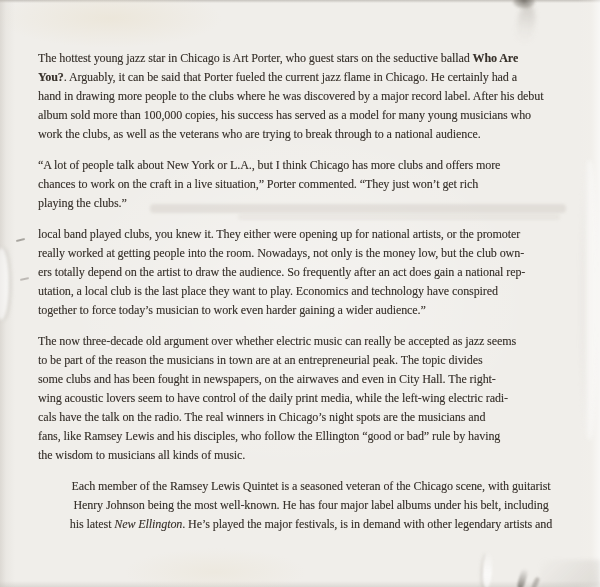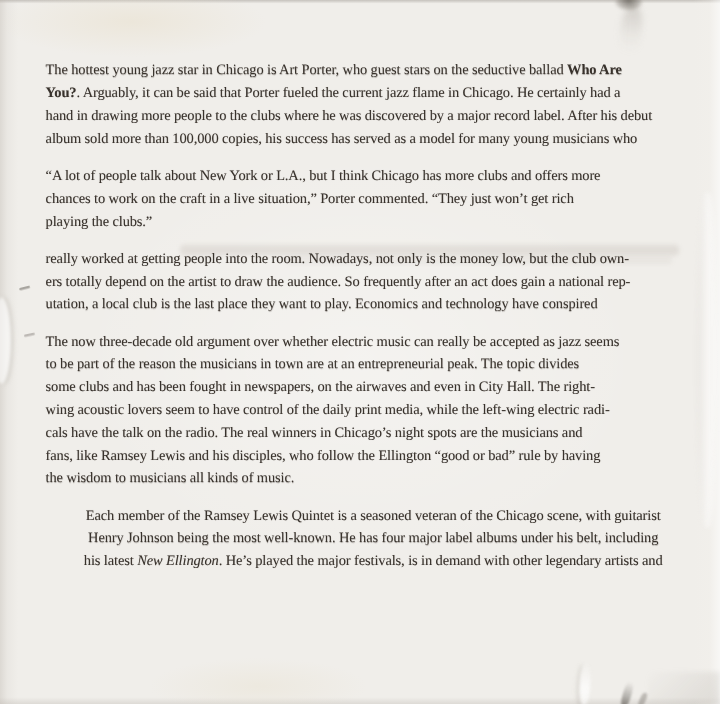--- a/index.html
+++ b/index.html
@@ -144,30 +144,33 @@
   <div class="artifact wrinkle-bottom-light"></div>
   <div class="artifact crease-bottom-dark"></div>
   <div class="artifact crease-bottom-dark2"></div>
 
   <div class="text-block">
       <p class="paragraph">
         <span class="line"><span class="seg-normal">The hottest young jazz star in Chicago is Art Porter, who guest stars on the seductive ballad </span><span class="seg-bold">Who Are</span></span>
         <span class="line"><span class="seg-bold">You?</span><span class="seg-normal">. Arguably, it can be said that Porter fueled the current jazz flame in Chicago. He certainly had a</span></span>
         <span class="line"><span class="seg-normal">hand in drawing more people to the clubs where he was discovered by a major record label. After his debut</span></span>
         <span class="line"><span class="seg-normal">album sold more than 100,000 copies, his success has served as a model for many young musicians who</span></span>
+        <span class="line"><span class="seg-normal">work the clubs, as well as the veterans who are trying to break through to a national audience.</span></span>
       </p>
       <p class="paragraph">
         <span class="line"><span class="seg-normal">“A lot of people talk about New York or L.A., but I think Chicago has more clubs and offers more</span></span>
         <span class="line"><span class="seg-normal">chances to work on the craft in a live situation,” Porter commented. “They just won’t get rich</span></span>
         <span class="line"><span class="seg-normal">playing the clubs.”</span></span>
       </p>
       <p class="paragraph">
+        <span class="line"><span class="seg-normal">local band played clubs, you knew it. They either were opening up for national artists, or the promoter</span></span>
         <span class="line"><span class="seg-normal">really worked at getting people into the room. Nowadays, not only is the money low, but the club own-</span></span>
         <span class="line"><span class="seg-normal">ers totally depend on the artist to draw the audience. So frequently after an act does gain a national rep-</span></span>
         <span class="line"><span class="seg-normal">utation, a local club is the last place they want to play. Economics and technology have conspired</span></span>
+        <span class="line"><span class="seg-normal">together to force today’s musician to work even harder gaining a wider audience.”</span></span>
       </p>
       <p class="paragraph">
         <span class="line"><span class="seg-normal">The now three-decade old argument over whether electric music can really be accepted as jazz seems</span></span>
         <span class="line"><span class="seg-normal">to be part of the reason the musicians in town are at an entrepreneurial peak. The topic divides</span></span>
         <span class="line"><span class="seg-normal">some clubs and has been fought in newspapers, on the airwaves and even in City Hall. The right-</span></span>
         <span class="line"><span class="seg-normal">wing acoustic lovers seem to have control of the daily print media, while the left-wing electric radi-</span></span>
         <span class="line"><span class="seg-normal">cals have the talk on the radio. The real winners in Chicago’s night spots are the musicians and</span></span>
         <span class="line"><span class="seg-normal">fans, like Ramsey Lewis and his disciples, who follow the Ellington “good or bad” rule by having</span></span>
         <span class="line"><span class="seg-normal">the wisdom to musicians all kinds of music.</span></span>
       </p>

